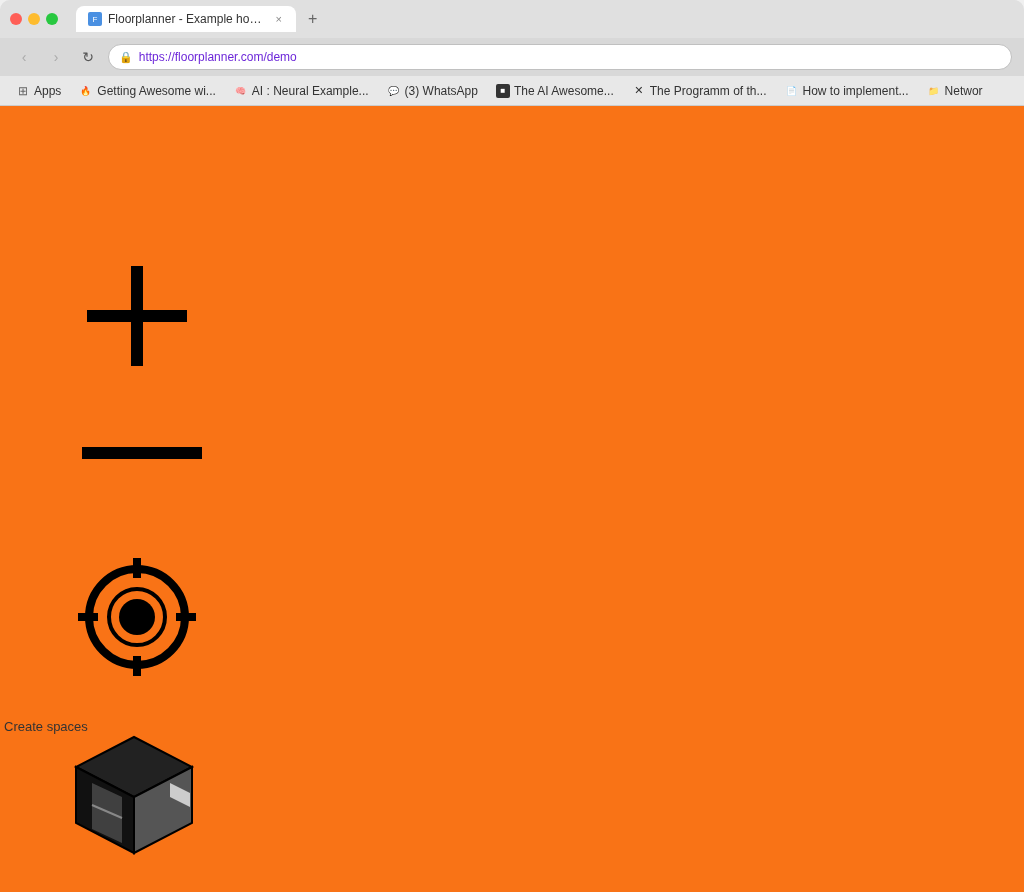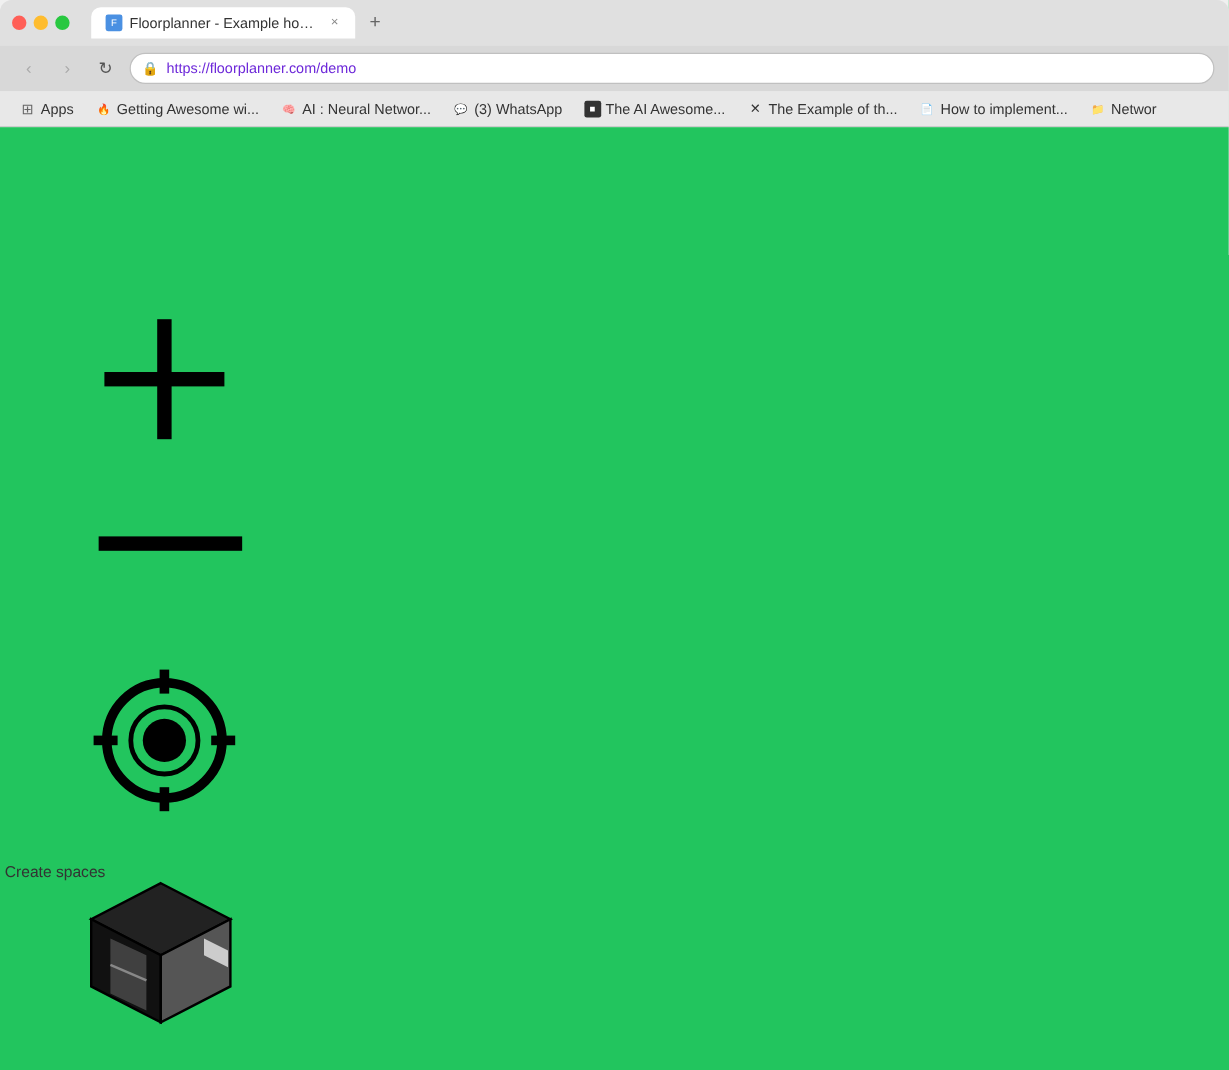--- a/index.html
+++ b/index.html
@@ -180,21 +180,21 @@
       display: flex;
       align-items: center;
       justify-content: center;
       font-size: 9px;
       flex-shrink: 0;
     }
 
     
     .page-content {
       flex: 1;
-      background: #22c55e;
+      background: #f97316;
       position: relative;
       overflow: hidden;
     }
   </style>
 </head>
 <body>
 
 <div class="browser-window">
 
   <div class="title-bar">
@@ -233,33 +233,33 @@
     <div class="bookmark-item">
       <div class="bookmark-favicon" style="color:#666; font-size:12px;">⊞</div>
       <span>Apps</span>
     </div>
     <div class="bookmark-item">
       <div class="bookmark-favicon">🔥</div>
       <span>Getting Awesome wi...</span>
     </div>
     <div class="bookmark-item">
       <div class="bookmark-favicon">🧠</div>
-      <span>AI : Neural Networ...</span>
+      <span>AI : Neural Example...</span>
     </div>
     <div class="bookmark-item">
       <div class="bookmark-favicon" style="color:#25d366;">💬</div>
       <span>(3) WhatsApp</span>
     </div>
     <div class="bookmark-item">
       <div class="bookmark-favicon" style="background:#333; color:white; width:14px; height:14px; border-radius:2px; display:flex; align-items:center; justify-content:center; font-size:8px;">■</div>
       <span>The AI Awesome...</span>
     </div>
     <div class="bookmark-item">
       <div class="bookmark-favicon" style="font-size:11px;">✕</div>
-      <span>The Example of th...</span>
+      <span>The Programm of th...</span>
     </div>
     <div class="bookmark-item">
       <div class="bookmark-favicon">📄</div>
       <span>How to implement...</span>
     </div>
     <div class="bookmark-item">
       <div class="bookmark-favicon">📁</div>
       <span>Networ</span>
     </div>
   </div>

